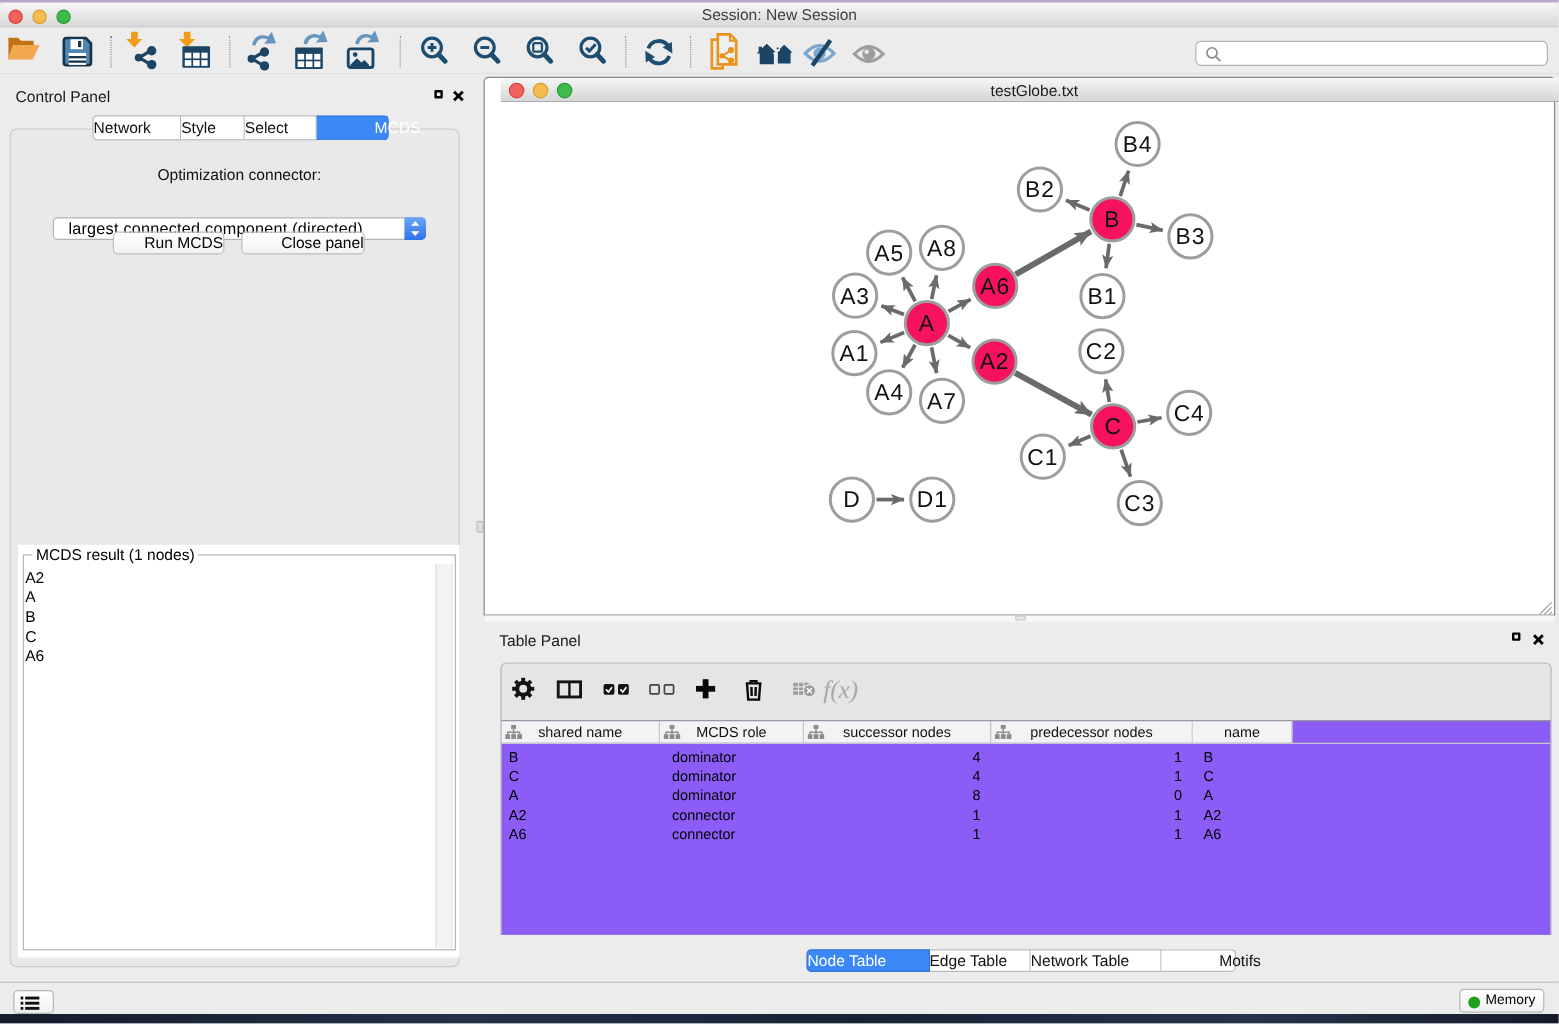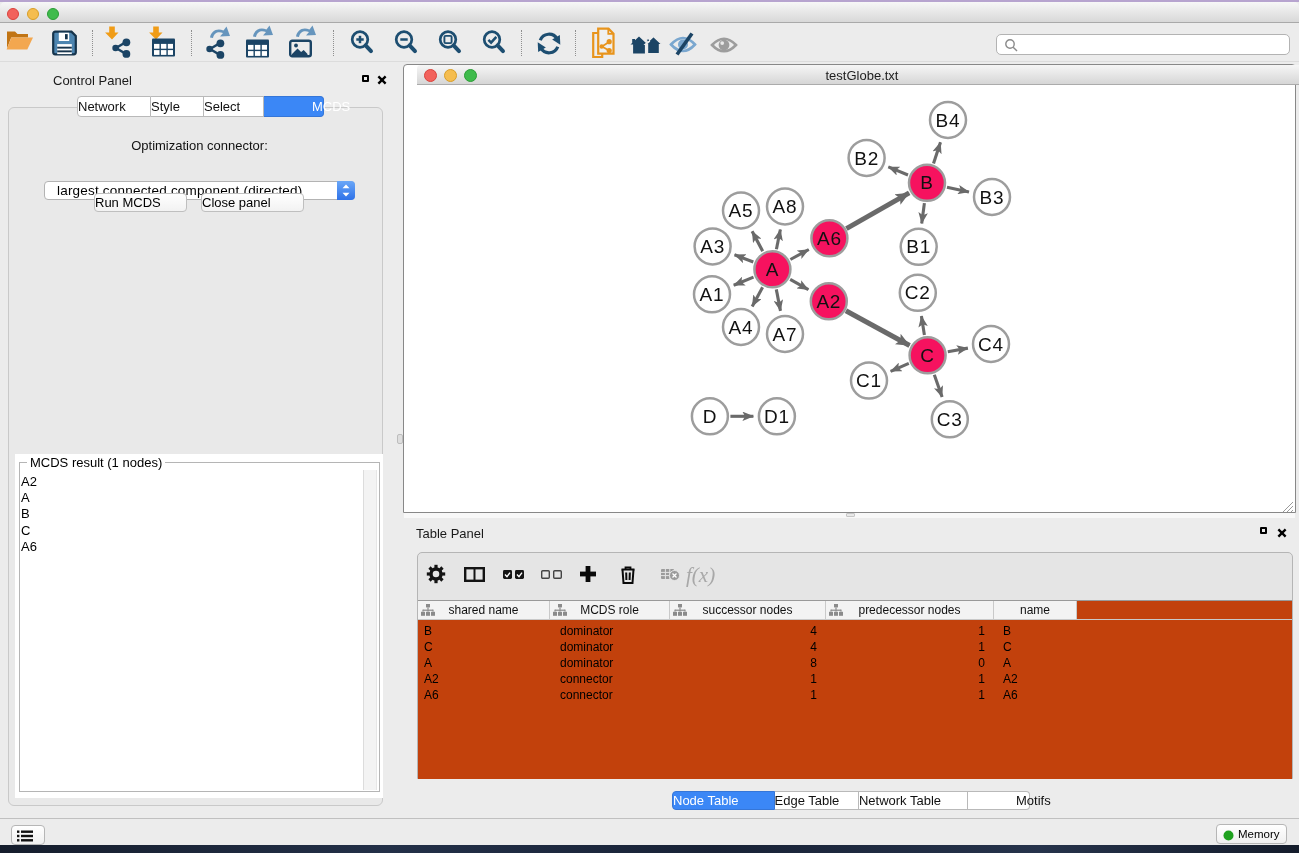--- a/index.html
+++ b/index.html
@@ -18,67 +18,68 @@
 #wtitle{left:0;width:1299px;top:3px;text-align:center;font-size:13px;color:#3e3e3e;}
 
 #toolbar{left:0;top:21px;width:1299px;height:39px;background:#ececec;border-bottom:1px solid #dcdcdc;}
 .tsep{top:7px;width:1px;height:26px;border-left:1px dotted #8f8f8f;}
 #searchbox{left:996px;top:11px;width:294px;height:21px;background:#fff;border:1px solid #b3b3b3;border-radius:5px;}
 
 #statusbar{left:0;top:816px;width:1299px;height:27px;background:#ececec;border-top:1px solid #c0c0c0;}
 .sbtn{background:linear-gradient(#ffffff,#f0f0f0);border:1px solid #b6b6b6;border-radius:4px;padding-left:32px;}
 
 #cp{left:0;top:60px;width:391px;height:756px;background:#ececec;}
-#cphead{left:13px;top:11px;font-size:13px;color:#1a1a1a;margin-left:40px;}
+#cphead{left:13px;top:11px;font-size:13px;color:#1a1a1a;}
 .winbtn-sq{width:7px;height:7px;border:2px solid #000;border-radius:1px;}
 #cppanel{left:8px;top:45px;width:375px;height:699px;background:#e9e9e9;border:1px solid #c9c9c9;border-radius:6px;}
 .tabs{height:21px;display:flex;z-index:5;}
 .tab{height:21px;line-height:20px;text-align:left;font-size:13px;color:#111;background:#fff;border:1px solid #b9b9b9;border-left:none;}
 .tab.first{border-left:1px solid #b9b9b9;border-radius:4px 0 0 4px;}
 .tab.last{border-radius:0 4px 4px 0;padding-left:48px;}
 .tab.sel{background:#3b87f6;color:#fff;border-color:#3576d8;}
 #cptabs{left:77px;top:34px;width:247px;}
 #optlabel{left:8px;top:76px;width:383px;text-align:center;font-size:13px;color:#111;}
 #dropdown{left:44px;top:97px;width:311px;height:19px;background:#fff;border:1px solid #b3b3b3;border-radius:4px;font-size:13.5px;line-height:17px;padding-left:12px;letter-spacing:0.2px;color:#000;margin-top:22px;}
 #dropstep{right:-1px;top:-1px;width:18px;height:19px;background:linear-gradient(#6aa7f8,#2f72e8);border-radius:0 4px 4px 0;}
-.btn{background:linear-gradient(#ffffff,#f2f2f2);border:1px solid #bfbfbf;border-radius:4px;font-size:13px;text-align:left;color:#000;}
+.btn{background:linear-gradient(#ffffff,#f2f2f2);border:1px solid #bfbfbf;border-radius:4px;font-size:13px;text-align:right;color:#000;}
 #btnrun{left:94px;top:131px;width:93px;height:19px;line-height:18px;}
 #btnclose{left:201px;top:131px;width:103px;height:19px;line-height:18px;}
 #mcdsbox{left:15px;top:392px;width:368px;height:344px;background:#fff;}
 #mcdsfs{left:4px;top:8px;width:361px;height:330px;border:1px solid #b5b5b5;}
 #mcdstitle{left:7px;top:-8px;background:#fff;padding:0 3px;font-size:13px;color:#000;}
 #mcdslist{left:6px;top:20px;font-size:13px;line-height:16.2px;color:#000;}
 #mcdsscroll{left:348px;top:16px;width:14px;height:320px;background:#f3f3f3;border-left:1px solid #dcdcdc;border-right:1px solid #e6e6e6;}
 
 #desk{left:391px;top:60px;width:908px;height:756px;background:#ececec;}
 #gwin{left:12px;top:2px;width:893px;height:449px;background:#fff;border:1px solid #888;border-radius:4px 4px 0 0;}
 #gtitle{left:13px;top:0;width:890px;height:20px;background:linear-gradient(#f6f6f6,#d6d6d6);border-bottom:1px solid #ababab;border-radius:4px 4px 0 0;text-decoration:underline;}
 #gtitle .t1{left:7px;top:3.5px;width:13px;height:13px;background:#f2625c;border:1px solid #da423c;}
 #gtitle .t2{left:27px;top:3.5px;width:13px;height:13px;background:#f5bd4f;border:1px solid #d99e27;}
 #gtitle .t3{left:47px;top:3.5px;width:13px;height:13px;background:#3fbb4c;border:1px solid #2a9d36;}
 #gtitletext{left:0;width:890px;top:3px;text-align:center;font-size:13px;color:#1d1d1d;}
 
 #tphead{left:25px;top:464px;font-size:13px;color:#1a1a1a;}
 #tpbox{left:26px;top:490px;width:876px;height:227px;background:#e5e5e5;border:1px solid #b5b5b5;border-radius:5px 5px 0 0;}
-#tptable{left:0px;top:47px;width:874px;height:179px;background:#c2410c;border-top:1px solid #999;}
+#tptable{left:0px;top:47px;width:874px;height:179px;background:#8b5cf6;border-top:1px solid #999;}
 .thcell{top:0;height:18px;background:#f3f3f3;border-right:1px solid #c9c9c9;font-size:12px;color:#111;text-align:center;line-height:18px;}
 .trow{font-size:12px;color:#000;height:16px;line-height:16px;}
 
 #bottabs{left:281px;top:729px;width:358px;}
 .btab{height:19px;line-height:18px;}
 
 #memorybtn{left:1216px;top:5px;width:71px;height:20px;}
 #listbtn{left:11px;top:6px;width:26px;height:20px;}
 </style></head>
 <body>
 <div id="appwin" class="abs">
 <div id="titlebar" class="abs">
       <div class="abs tl t1"></div>
       <div class="abs tl t2"></div>
       <div class="abs tl t3"></div>
+      <div id="wtitle" class="abs">Session: New Session</div>
     </div>
 <div id="toolbar" class="abs">
       <div class="abs tsep" style="left:92px"></div>
 <div class="abs tsep" style="left:191px"></div>
 <div class="abs tsep" style="left:333px"></div>
 <div class="abs tsep" style="left:521px"></div>
 <div class="abs tsep" style="left:575px"></div>
 <svg class="abs" style="left:0;top:0" width="760" height="39" viewBox="0 0.5 760 39">
         <g transform="translate(6,8)">
  <path d="M1 18 V1 h8 l2.5 2.5 H22 V7 H5.2 Z" fill="#c17414"></path>

